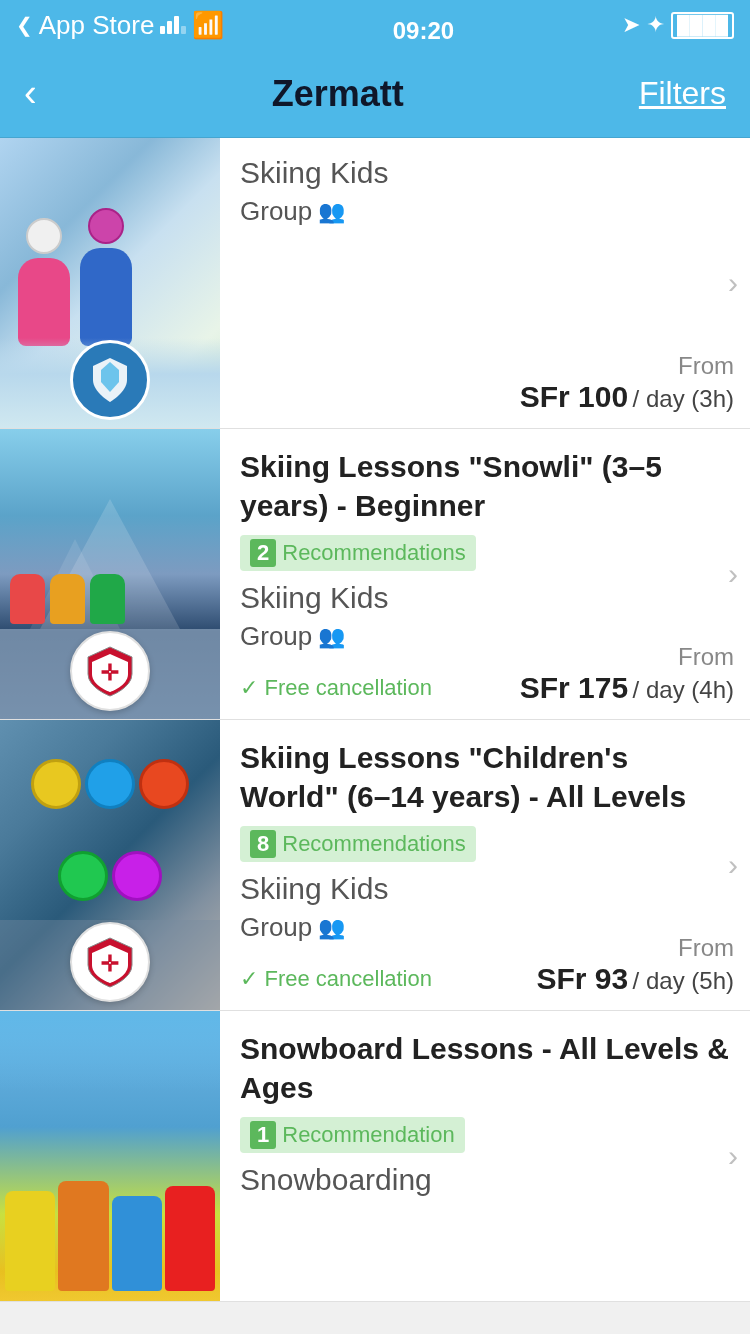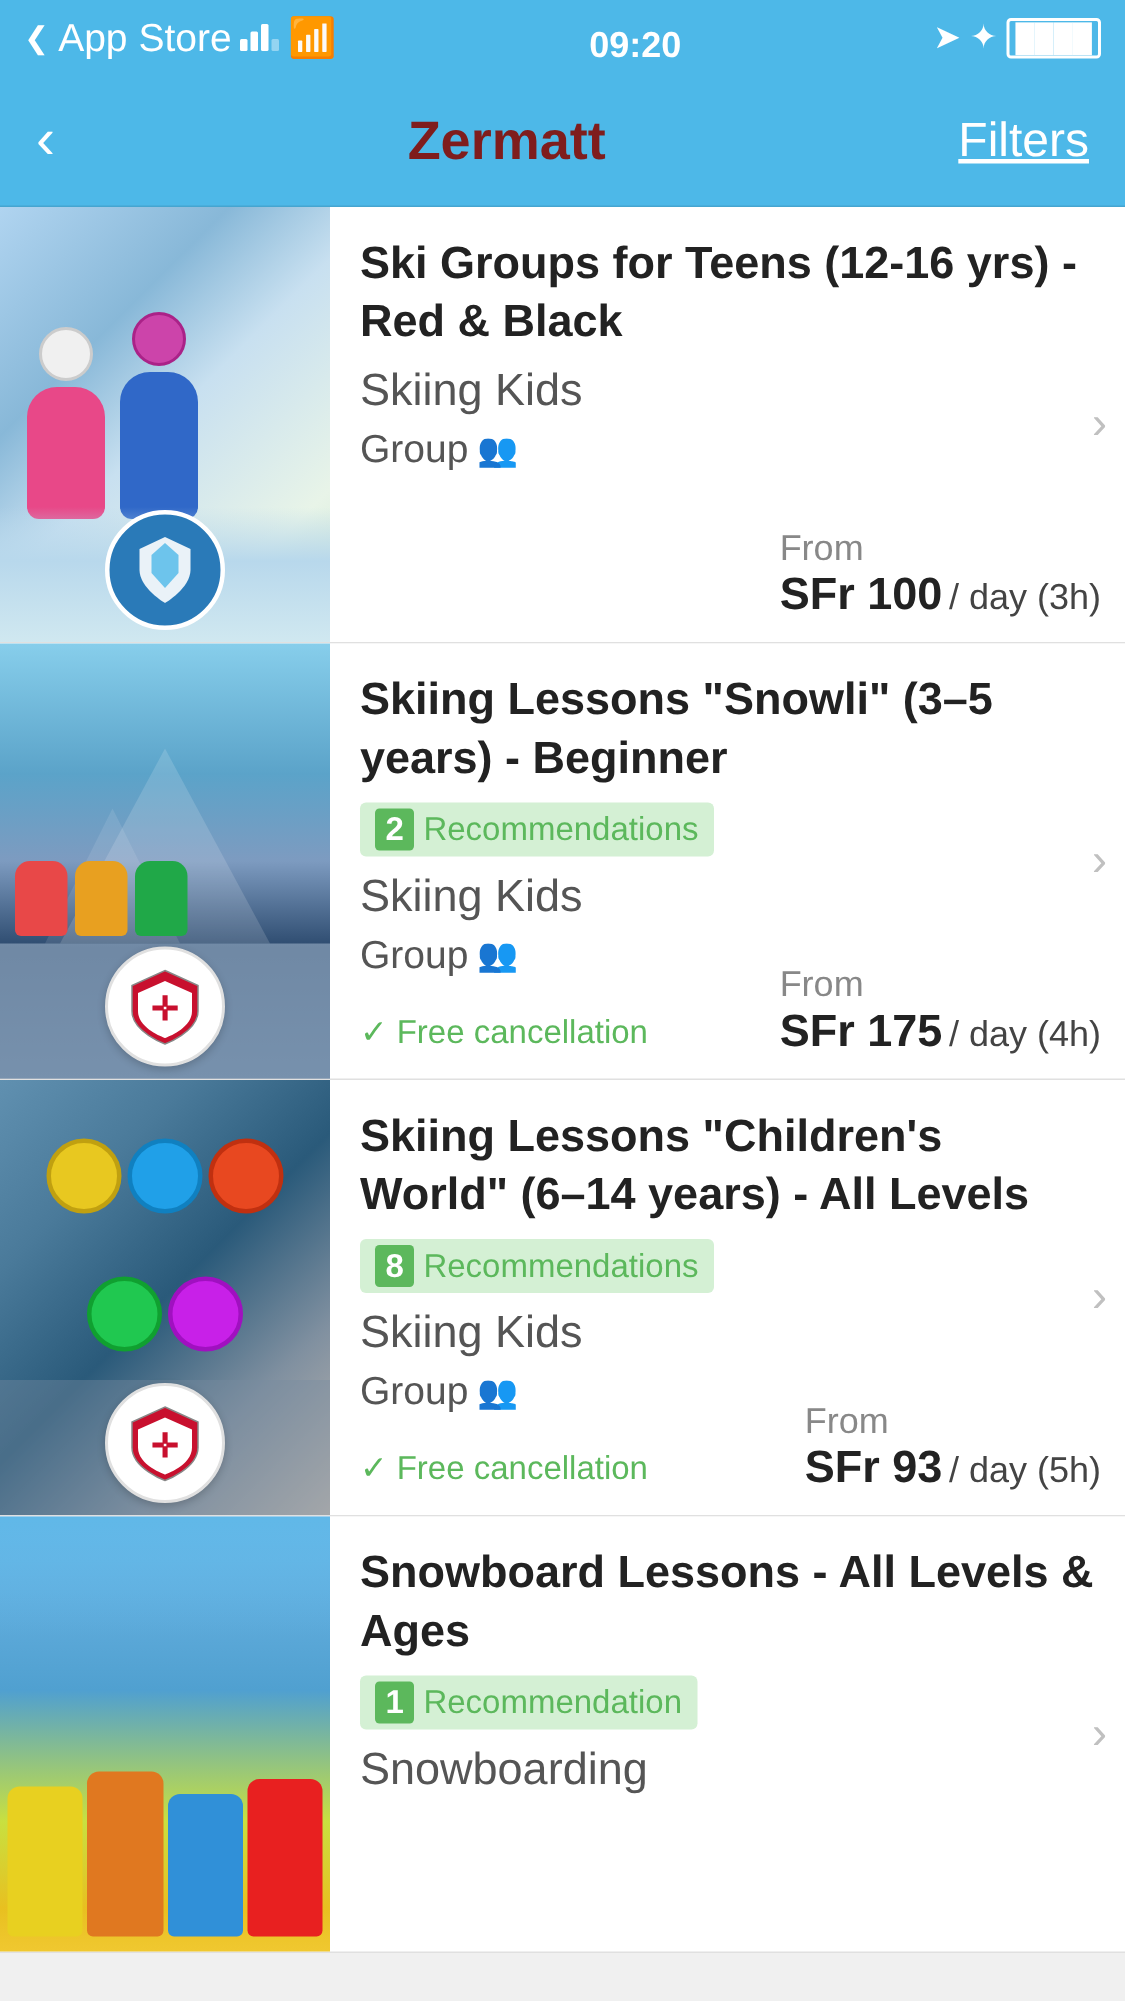--- a/index.html
+++ b/index.html
@@ -42,21 +42,21 @@
     }
     .nav-back {
       color: white;
       font-size: 38px;
       font-weight: 300;
       cursor: pointer;
       display: flex;
       align-items: center;
     }
     .nav-title {
-      color: #7f1d1d;
+      color: #0f172a;
       font-size: 36px;
       font-weight: 600;
     }
     .nav-filters {
       color: white;
       font-size: 32px;
       font-weight: 400;
       cursor: pointer;
       text-decoration: underline;
     }
@@ -179,20 +179,21 @@
       display: flex;
       align-items: center;
       gap: 6px;
       margin-bottom: 8px;
     }
 
     .item-footer {
       position: absolute;
       bottom: 14px;
       right: 16px;
+      text-align: right;
     }
 
     .from-label {
       font-size: 24px;
       color: #888;
     }
 
     .price {
       font-size: 30px;
       font-weight: 700;
@@ -277,21 +278,20 @@
     <div class="image-logo">
       <div class="logo-circle-blue">
         <svg width="38" height="48" viewBox="0 0 38 48" fill="none">
           <path d="M19 2 L36 10 L36 24 C36 36 19 46 19 46 C19 46 2 36 2 24 L2 10 Z" fill="white" opacity="0.9"></path>
           <path d="M19 6 L10 14 L10 26 L19 36 L28 26 L28 14 Z" fill="#4db8e8" opacity="0.8"></path>
         </svg>
       </div>
     </div>
   </div>
   <div class="item-content">
-    <div class="item-title">Ski Groups for Teens (12-16 yrs) - Red &amp; Black</div>
     <div class="item-category">Skiing Kids</div>
     <div class="item-group">
       <span>Group</span>
       <span class="people-icon">👥</span>
     </div>
     <div class="item-footer">
       <div class="from-label">From</div>
       <span class="price">SFr 100</span>
       <span class="price-unit">/ day (3h)</span>
     </div>

